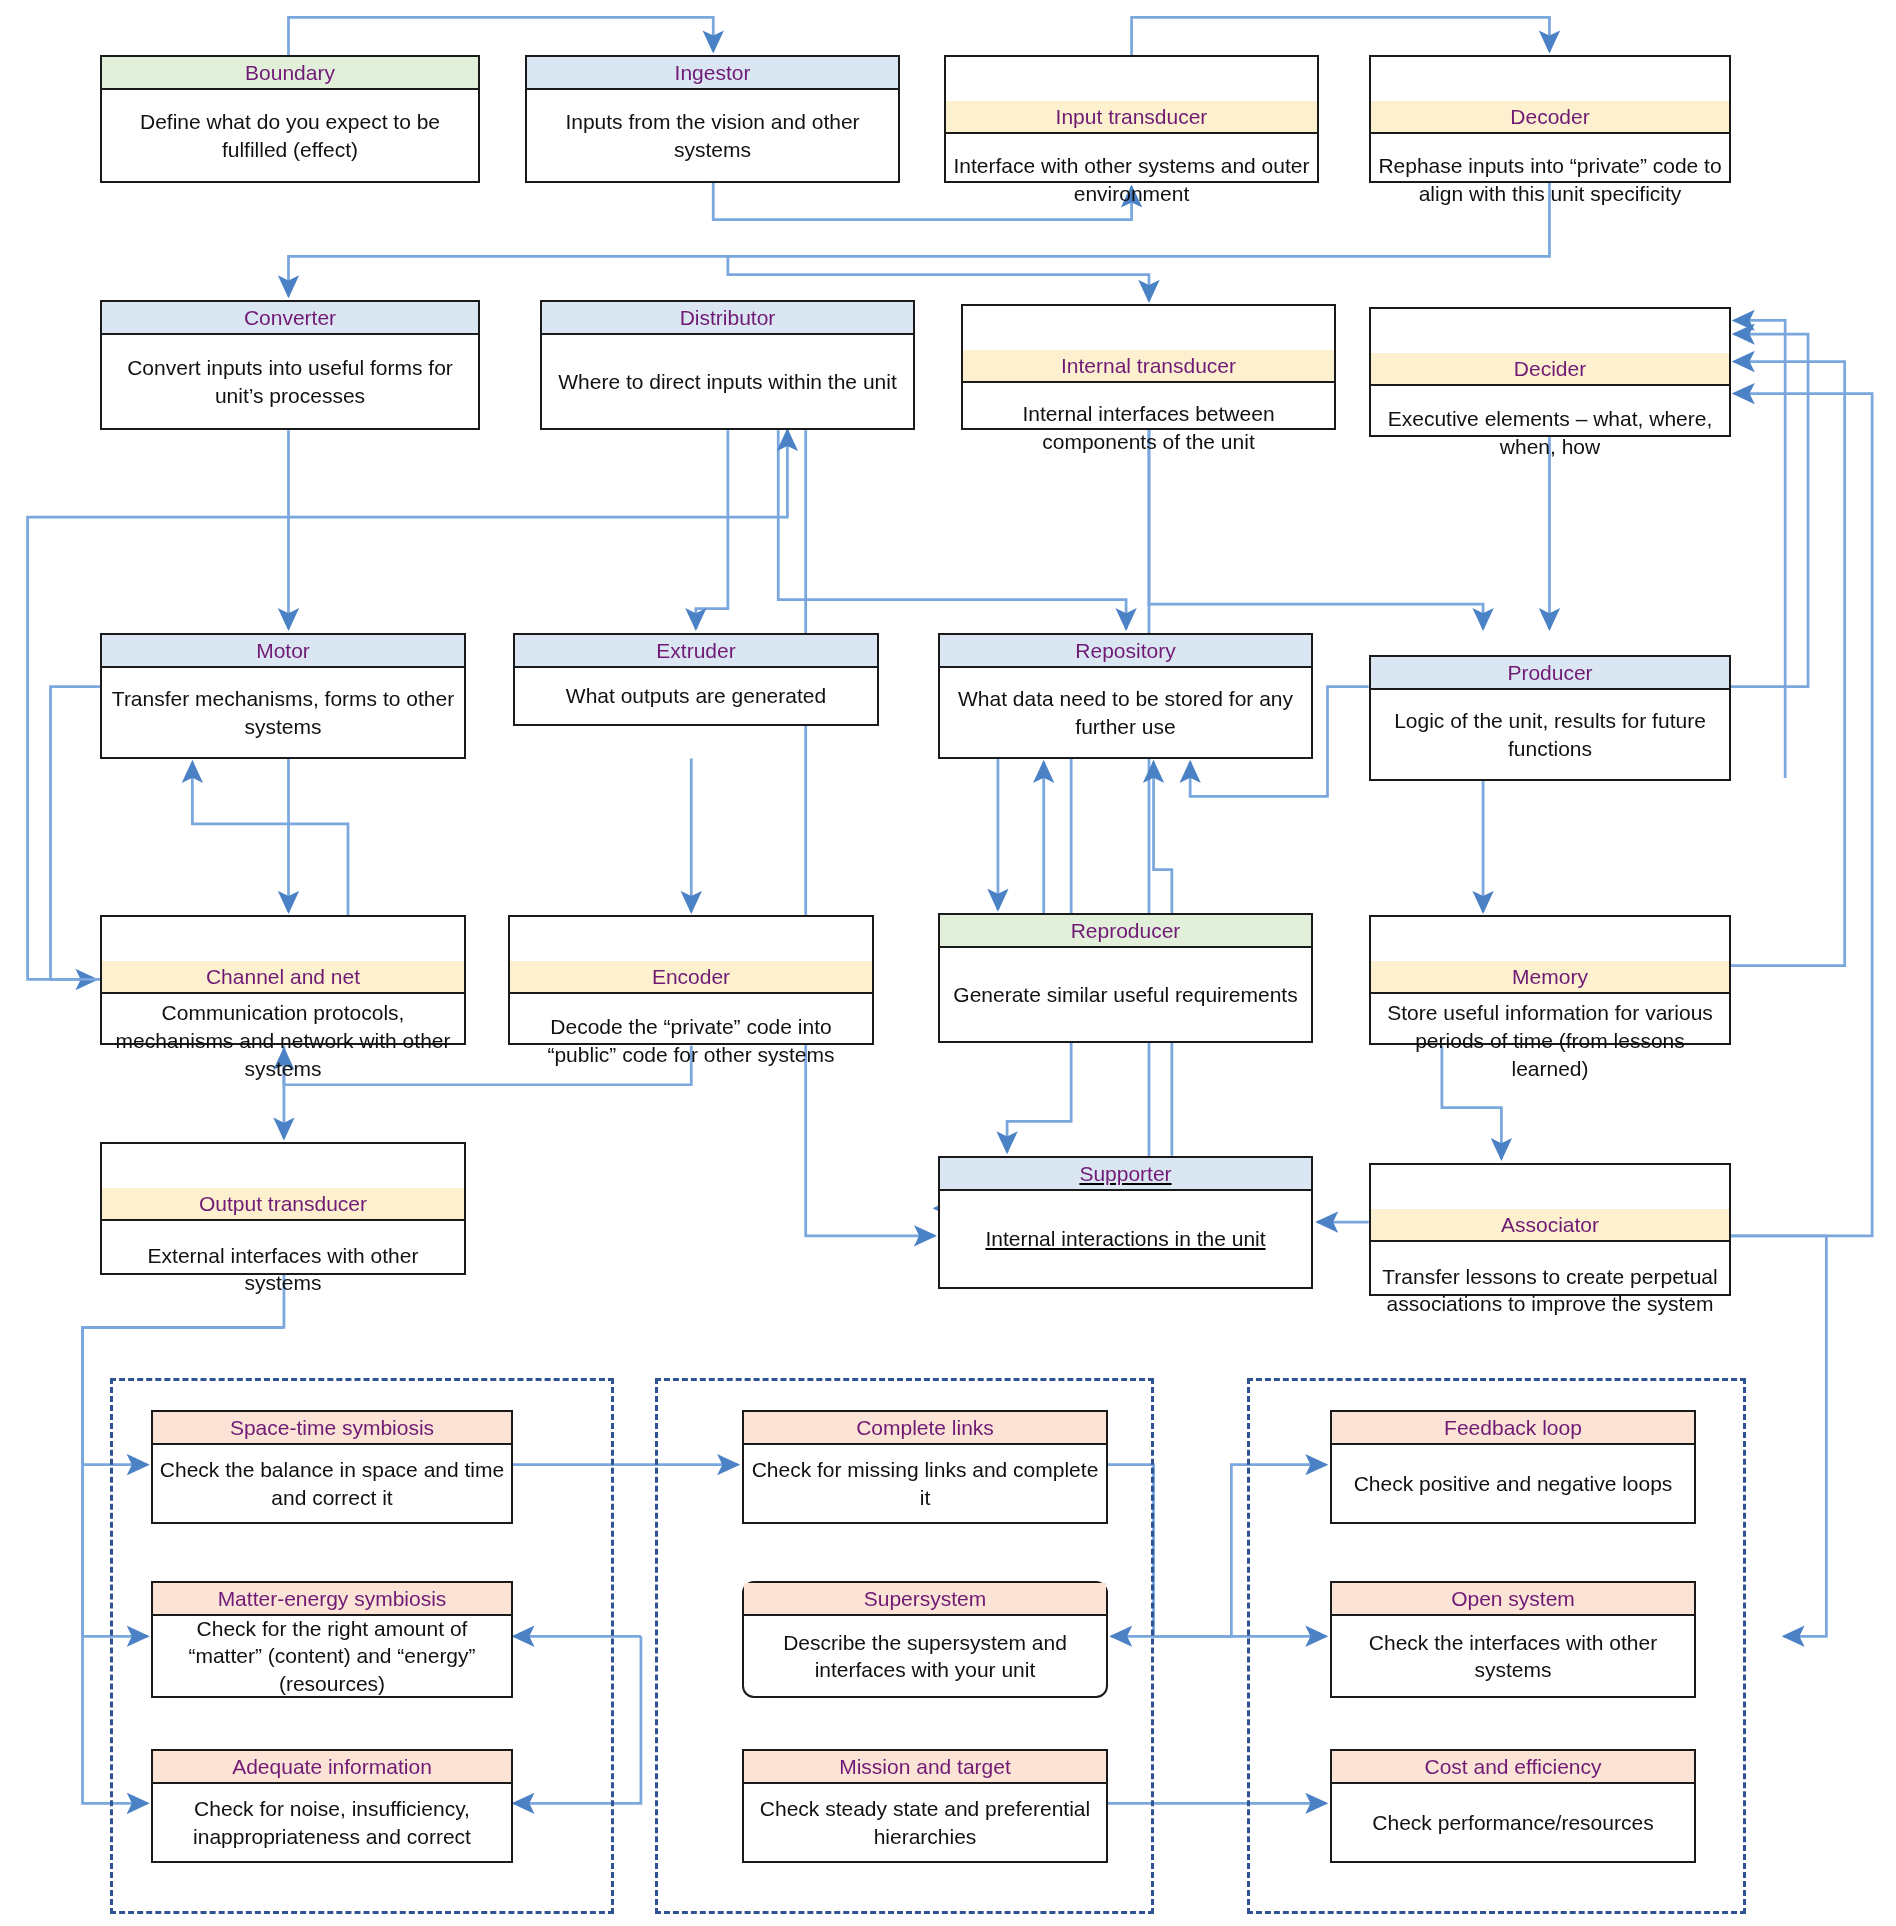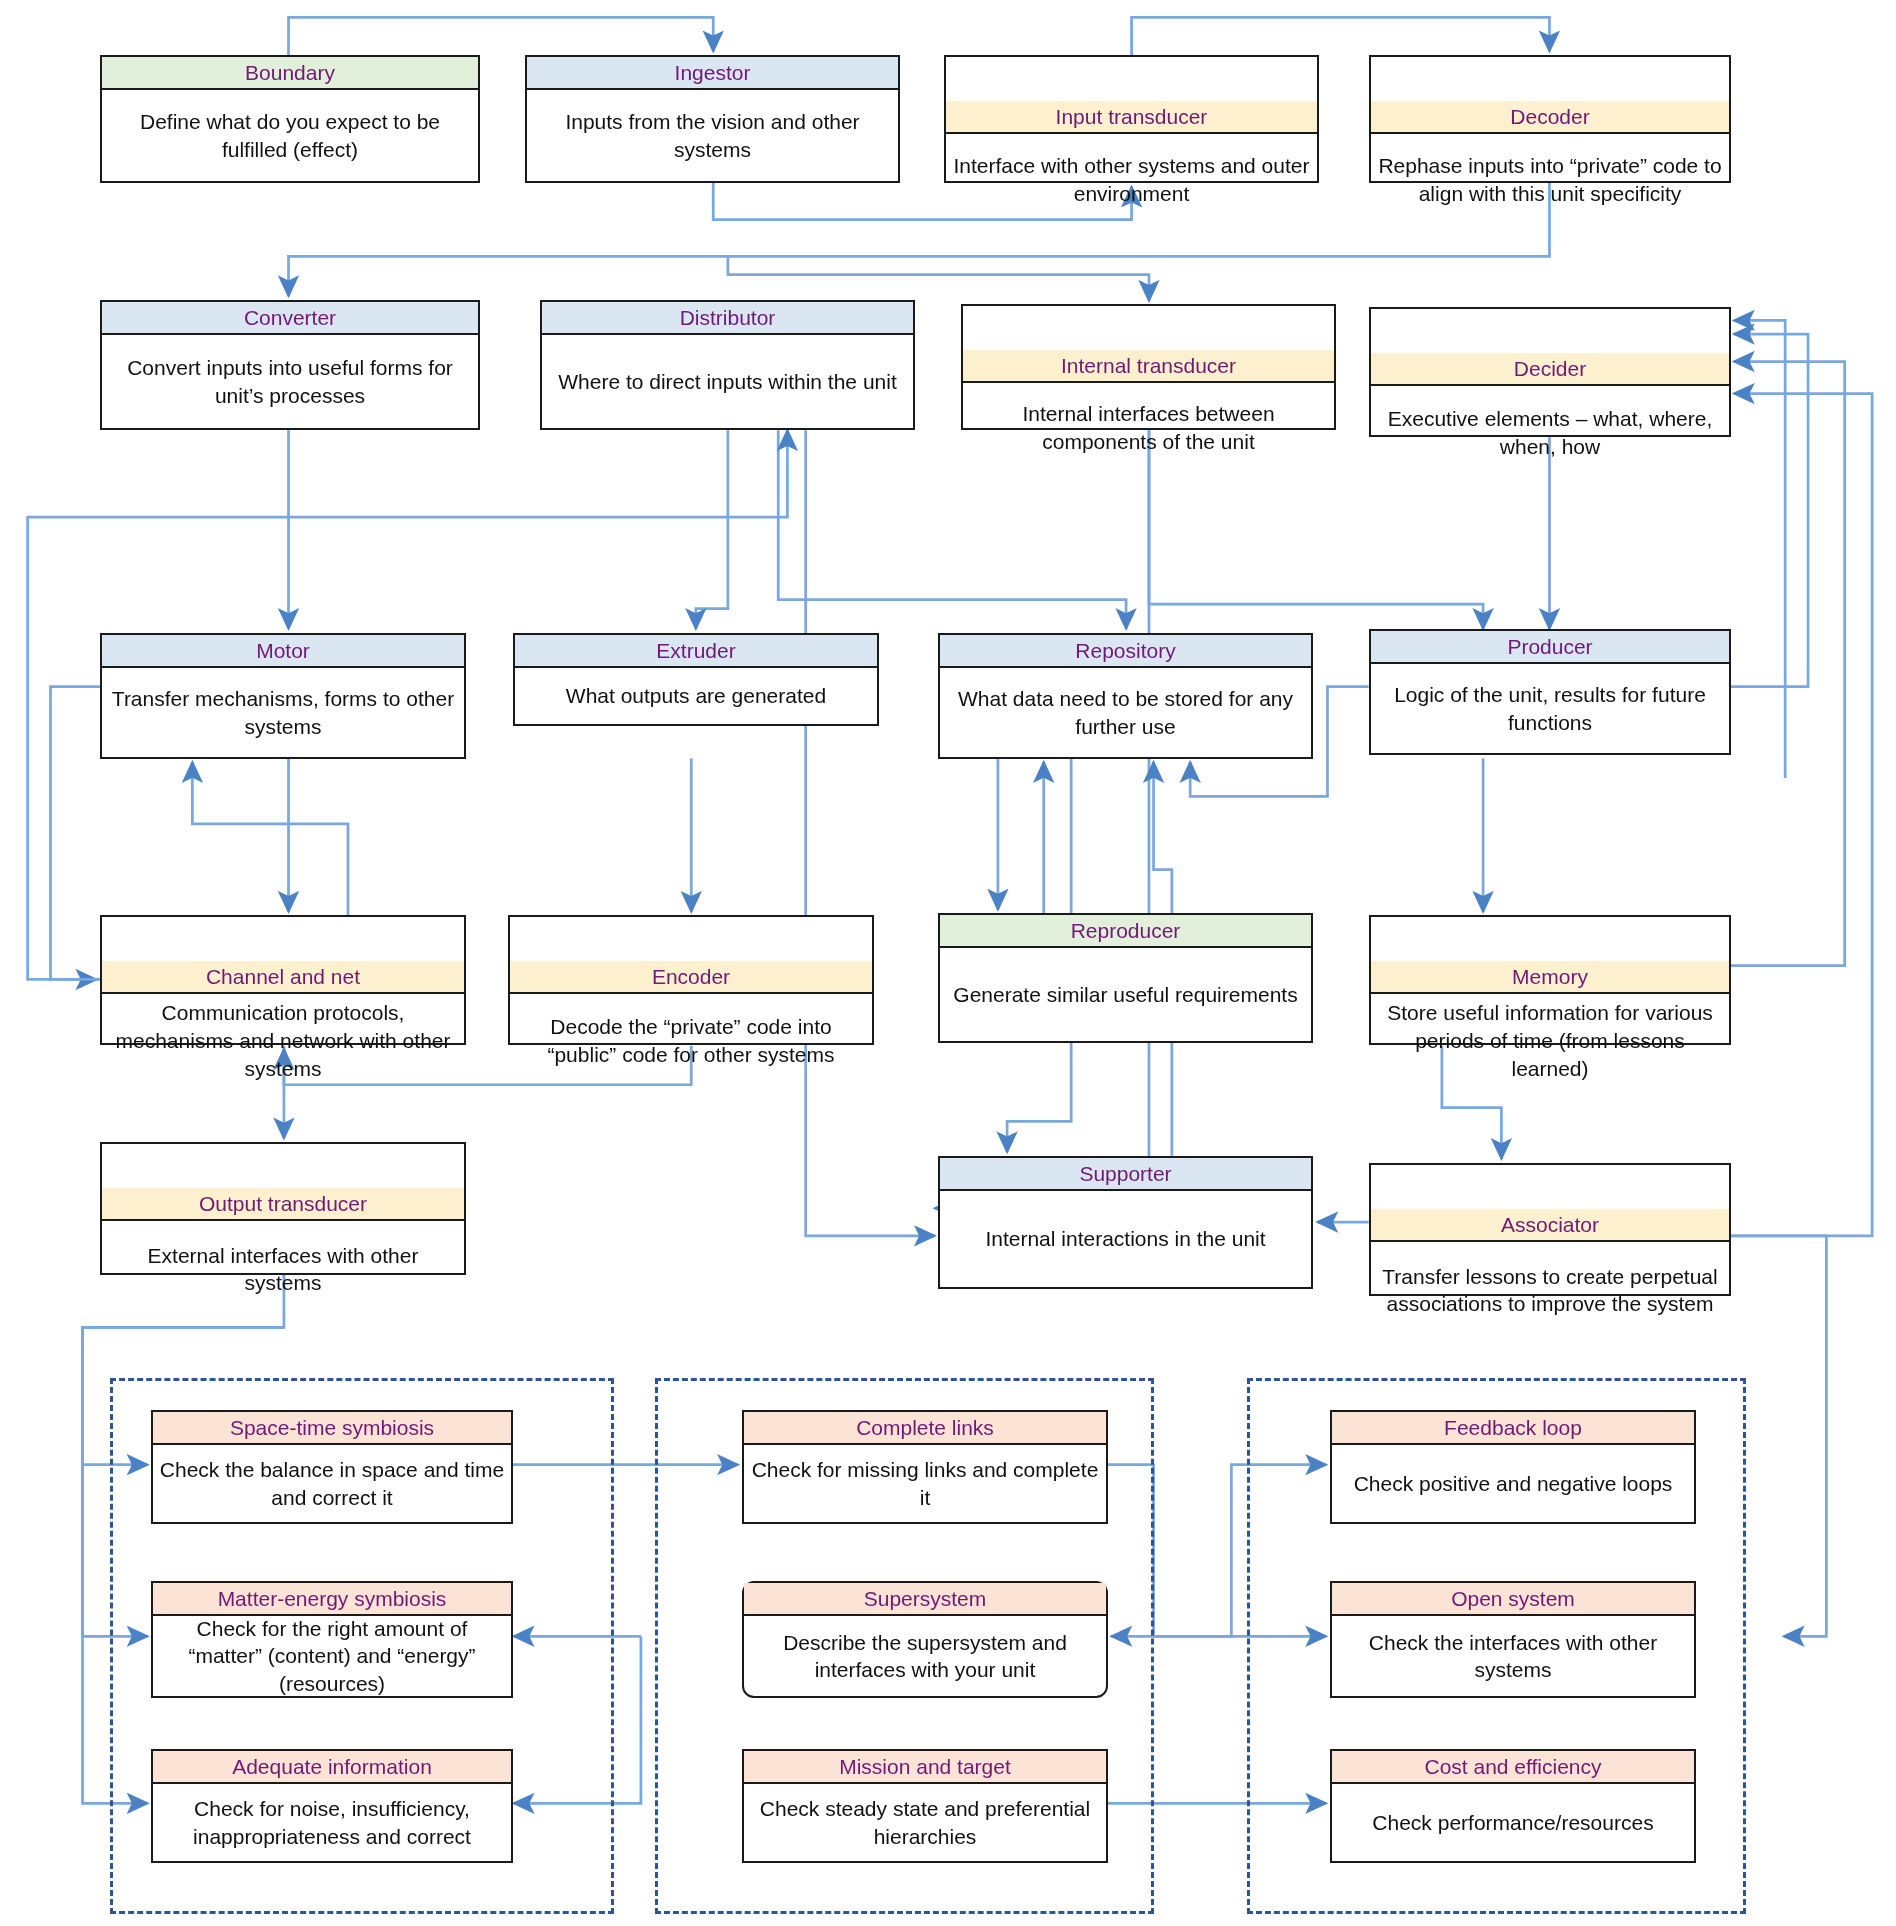--- a/index.html
+++ b/index.html
@@ -151,21 +151,21 @@
         <div class="bd">Transfer mechanisms, forms to other systems</div>
       </div>
       <div class="node" style="left: 513px; top: 633px; width: 366px; height: 93px;">
         <div class="hd blue">Extruder</div>
         <div class="bd">What outputs are generated</div>
       </div>
       <div class="node" style="left: 938px; top: 633px; width: 375px; height: 126px;">
         <div class="hd blue">Repository</div>
         <div class="bd">What data need to be stored for any further use</div>
       </div>
-      <div class="node" style="left: 1369px; top: 629px; width: 362px; height: 126px;">
+      <div class="node" style="left: 1369px; top: 655px; width: 362px; height: 126px;">
         <div class="hd blue">Producer</div>
         <div class="bd">Logic of the unit, results for future functions</div>
       </div>
       <div class="node" style="left: 100px; top: 915px; width: 366px; height: 130px;">
         <div class="hd amber">Channel and net</div>
         <div class="bd">Communication protocols, mechanisms and network with other systems</div>
       </div>
       <div class="node" style="left: 508px; top: 915px; width: 366px; height: 130px;">
         <div class="hd amber">Encoder</div>
         <div class="bd">Decode the “private” code into “public” code for other systems</div>
@@ -175,21 +175,21 @@
         <div class="bd">Generate similar useful requirements</div>
       </div>
       <div class="node" style="left: 1369px; top: 915px; width: 362px; height: 130px;">
         <div class="hd amber">Memory</div>
         <div class="bd">Store useful information for various periods of time (from lessons learned)</div>
       </div>
       <div class="node" style="left: 100px; top: 1142px; width: 366px; height: 133px;">
         <div class="hd amber">Output transducer</div>
         <div class="bd">External interfaces with other systems</div>
       </div>
-      <div class="node" style="left: 938px; top: 1156px; width: 375px; height: 133px;">
+      <div class="node" style="left: 938px; top: 1156px; width: 375px; height: 133px; text-decoration: underline;">
         <div class="hd blue">Supporter</div>
         <div class="bd">Internal interactions in the unit</div>
       </div>
       <div class="node" style="left: 1369px; top: 1163px; width: 362px; height: 133px;">
         <div class="hd amber">Associator</div>
         <div class="bd">Transfer lessons to create perpetual associations to improve the system</div>
       </div>
       <div class="node" style="left: 151px; top: 1410px; width: 362px; height: 114px;">
         <div class="hd peach">Space-time symbiosis</div>
         <div class="bd">Check the balance in space and time and correct it</div>

